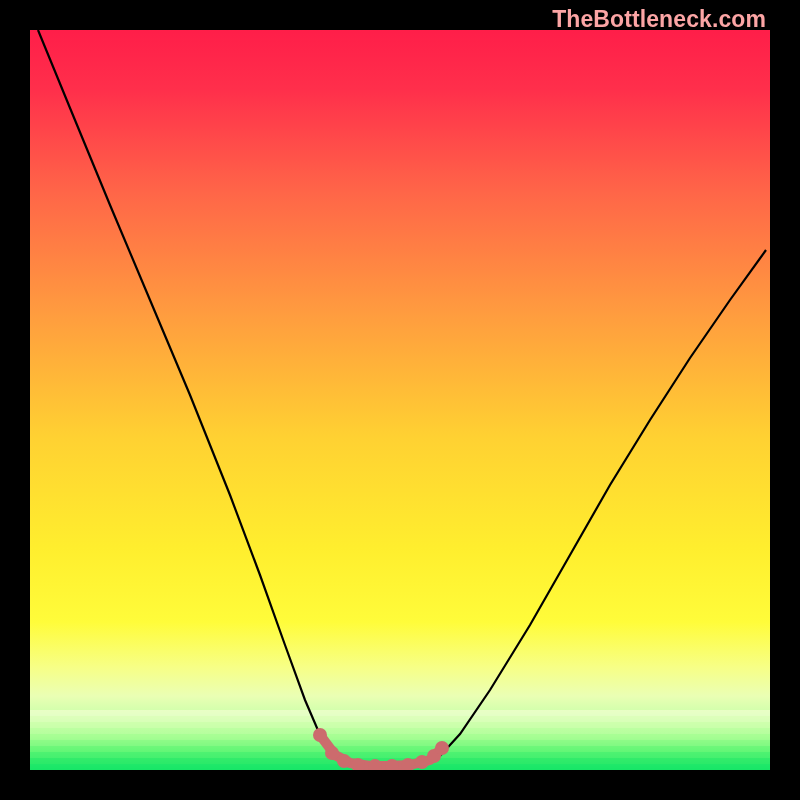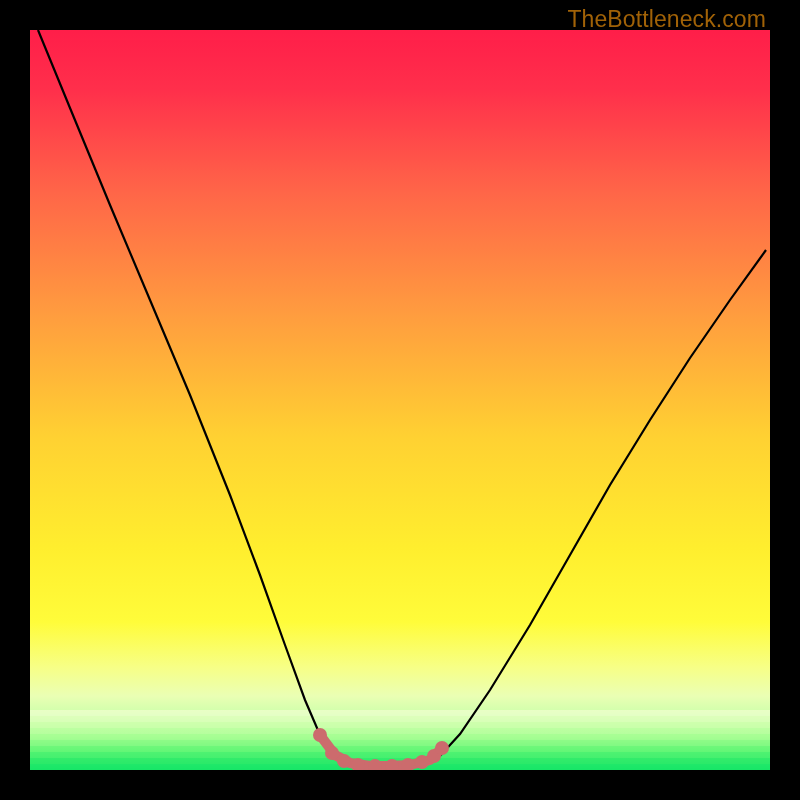--- a/index.html
+++ b/index.html
@@ -16,23 +16,23 @@
     left: 30px;
     top: 30px;
     width: 740px;
     height: 740px;
     background: #000;
   }
   .watermark {
     position: absolute;
     top: 6px;
     right: 34px;
-    color: #a16207;
+    color: #fca5a5;
     font-size: 23px;
-    font-weight: 400;
+    font-weight: 700;
     letter-spacing: 0.1px;
     z-index: 50;
   }
   svg {
     display: block;
   }
   .curve-main {
     fill: none;
     stroke: #000;
     stroke-width: 2.2;

